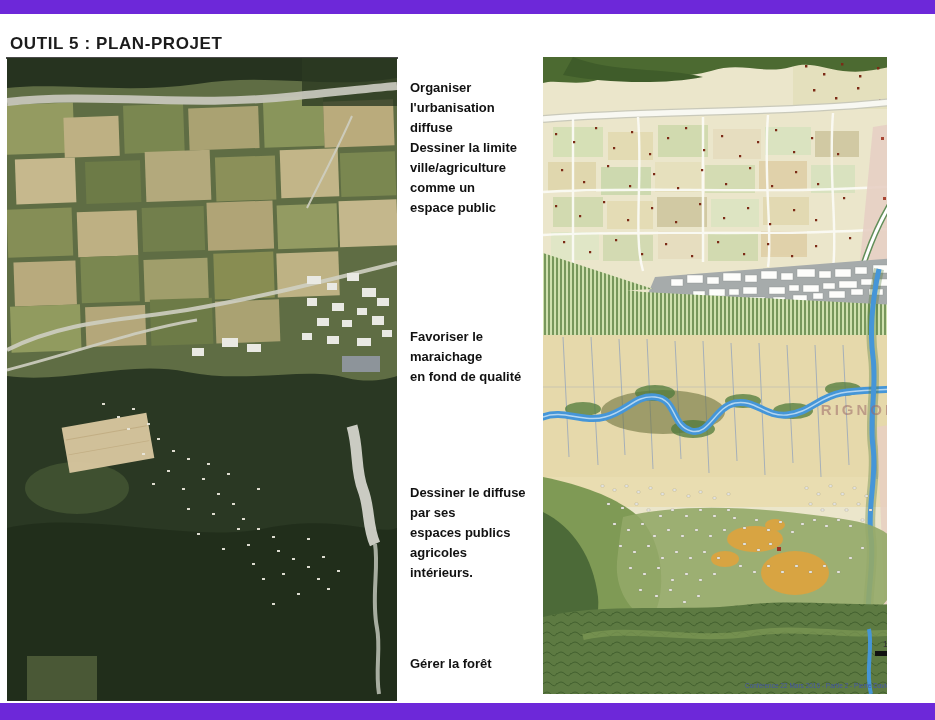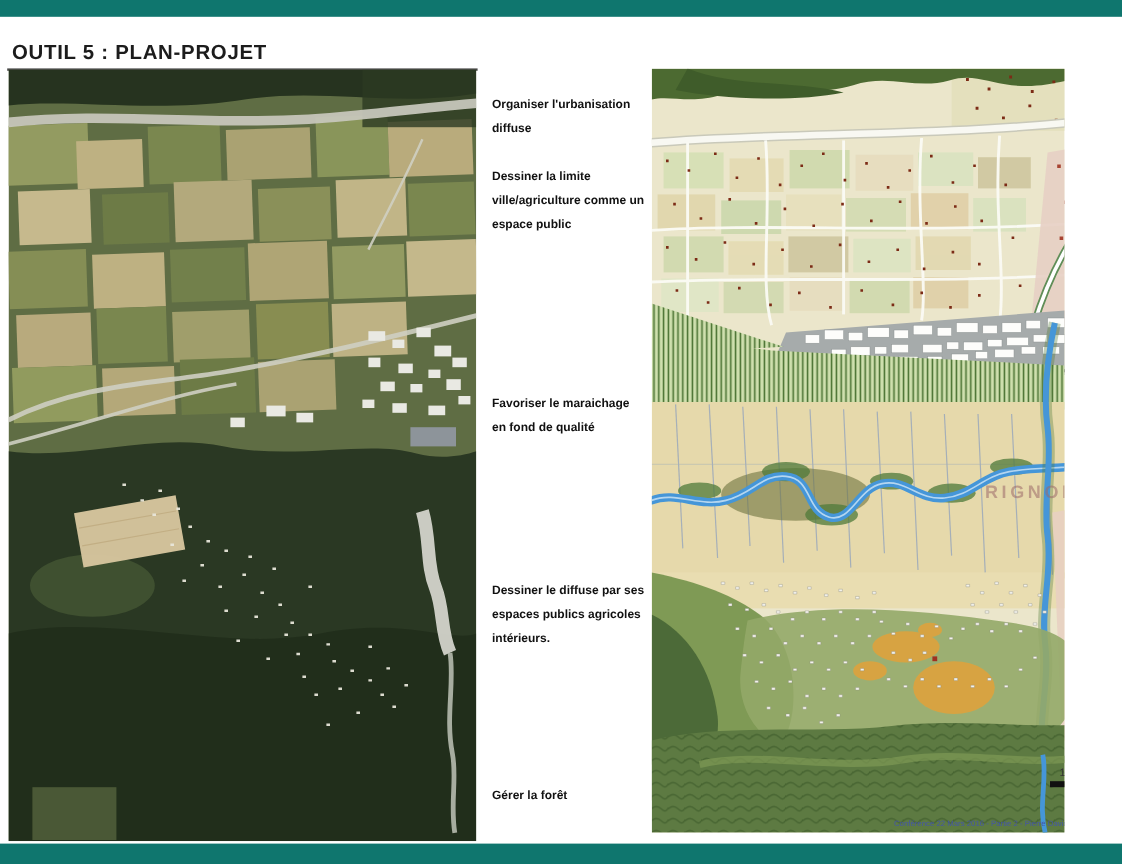--- a/index.html
+++ b/index.html
@@ -1,25 +1,25 @@
 <!DOCTYPE html>
 <html><head>
 <meta charset="utf-8">
 <style>
   html,body{margin:0;padding:0;background:#000;}
-  .stage{position:relative;width:935px;height:720px;background:#0f766e;overflow:hidden;
+  .stage{position:relative;width:935px;height:720px;background:#6d28d9;overflow:hidden;
          font-family:"Liberation Sans","DejaVu Sans",sans-serif;}
   .slide{position:absolute;left:0;top:14px;width:935px;height:689px;background:#fff;}
   .title{position:absolute;left:10px;top:20px;font-size:17px;font-weight:600;
          letter-spacing:0.6px;color:#1c1c1c;}
   .title-rule{position:absolute;left:6px;top:43px;width:392px;height:2px;background:#4a4a4a;}
   .photo-wrap{position:absolute;left:7px;top:44px;width:390px;height:643px;overflow:hidden;}
   .map-wrap{position:absolute;left:543px;top:43px;width:344px;height:637px;overflow:hidden;}
   .notes{position:absolute;left:410px;top:0;width:136px;height:689px;}
-  .note{position:absolute;left:0;width:136px;font-size:10px;font-weight:600;
+  .note{position:absolute;left:0;width:136px;font-size:13px;font-weight:600;
         line-height:20px;color:#111;white-space:pre-line;}
   .n1{top:64px}.n2{top:124px}.n3{top:232px}.n4{top:313px}
   .n5{top:405px}.n6{top:469px}.n7{top:550px}.n8{top:640px}
   svg{display:block}
 </style>
 </head>
 <body>
 
 <div class="stage">
   <div class="slide">

